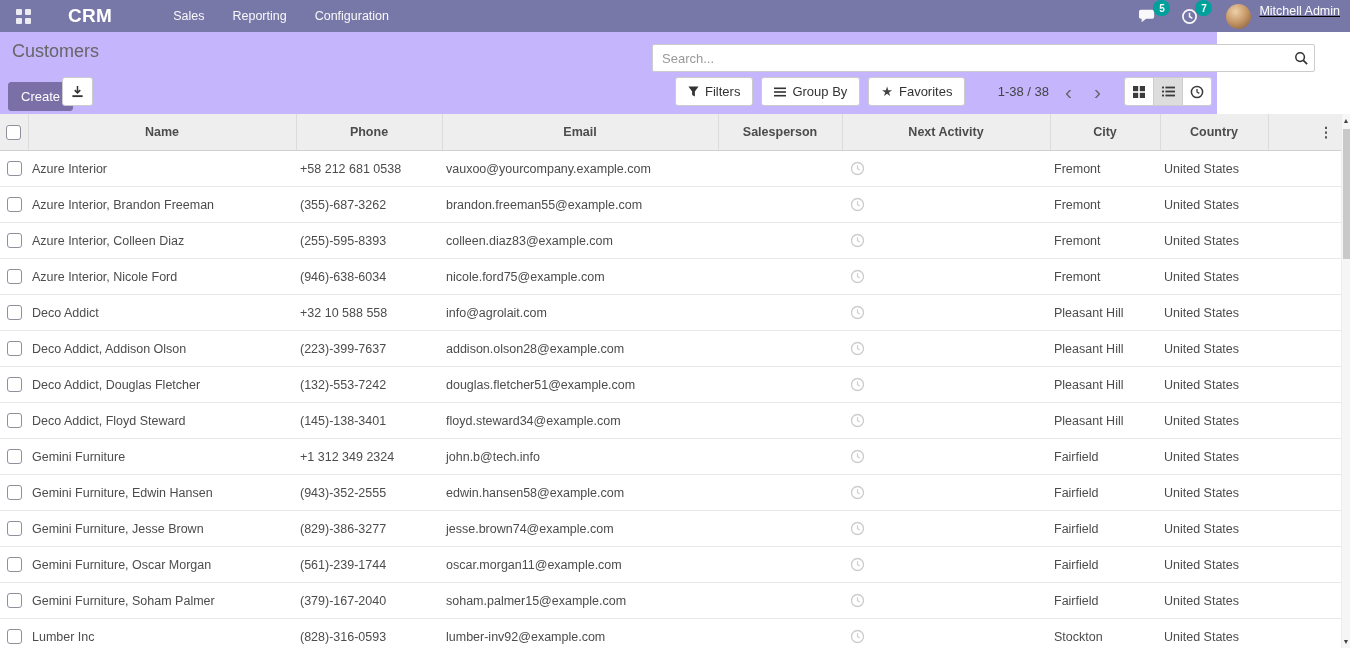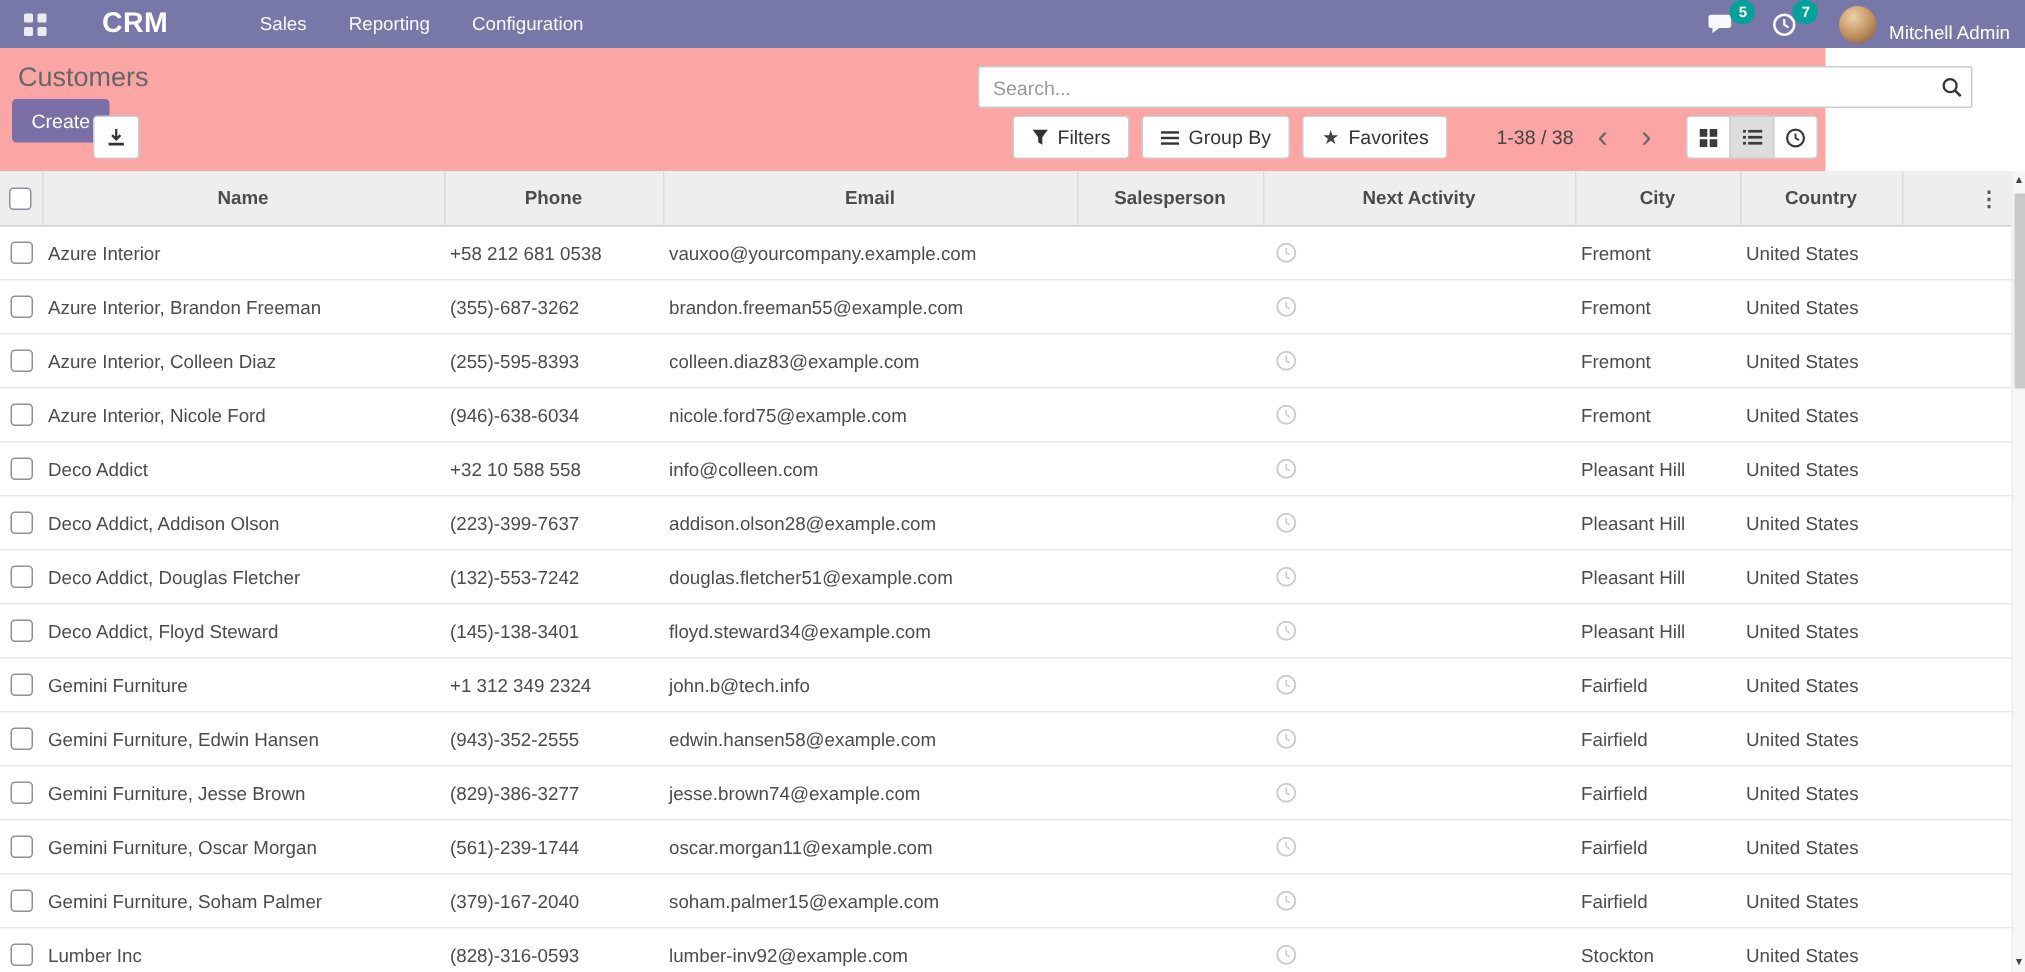--- a/index.html
+++ b/index.html
@@ -13,40 +13,40 @@
   .apps-grid { width:15px; height:15px; display:grid; grid-template-columns:6px 6px; grid-template-rows:6px 6px; gap:3px; }
   .apps-grid i { background:#fff; opacity:.85; border-radius:1px; }
   .brand { color:#fff; font-size:19px; font-weight:bold; margin-left:32px; letter-spacing:.3px; }
   .nav-menus { display:flex; margin-left:52px; gap:10px; }
   .nav-menu-item { color:rgba(255,255,255,.95); font-size:12.5px; padding:9px 9px; cursor:pointer; }
   .nav-right { margin-left:auto; display:flex; align-items:center; gap:20px; }
   .nav-icon-btn { position:relative; width:22px; height:22px; display:flex; align-items:center; justify-content:center; cursor:pointer; }
   .badge { position:absolute; top:-5px; right:-12px; min-width:17px; height:16px; padding:0 4px;
     background:#00a09d; color:#fff; font-size:10px; font-weight:bold; border-radius:9px;
     display:flex; align-items:center; justify-content:center; }
-  .user-block { display:flex; align-items:flex-end; gap:8px; margin-left:6px; cursor:pointer; }
+  .user-block { display:flex; align-items:flex-start; gap:8px; margin-left:6px; cursor:pointer;text-decoration:underline; }
   .avatar { width:25px; height:25px; border-radius:50%;
     background:radial-gradient(circle at 38% 30%, #ecd0a9 0%, #c99a6a 45%, #7e5534 100%); }
   .user-name { color:#fff; font-size:12.5px; }
 
   
-  .control-panel { position:absolute; top:32px; left:0; width:1217px; height:82px; background:#fca5a5; }
+  .control-panel { position:absolute; top:32px; left:0; width:1217px; height:82px; background:#c4b5fd; }
   .breadcrumb { position:absolute; left:12px; top:9px; font-size:18px; color:#666; }
   .search-box { position:absolute; left:652px; top:12px; width:663px; height:28px;
     border:1px solid #ccc; border-radius:2px; background:#fff; display:flex; align-items:center; }
   .search-input { flex:1; border:none; outline:none; font-size:13px; color:#444; padding:0 9px;
     font-family:"Liberation Sans", sans-serif; }
   .search-input::placeholder { color:#999; }
   .search-icon { width:26px; display:flex; align-items:center; justify-content:center; cursor:pointer; }
 
   .btn { display:inline-flex; align-items:center; justify-content:center; gap:6px; height:29px;
     padding:0 12px; background:#fff; border:1px solid #ccc; border-radius:3px;
     font-size:13px; color:#333; cursor:pointer; }
   .btn-primary { background:#7a6fa6; border-color:#7a6fa6; color:#fff; }
-  .create-btn { position:absolute; left:8px; top:34px; }
+  .create-btn { position:absolute; left:8px; top:50px; }
   .export-btn { position:absolute; left:62px; top:45px; width:31px; padding:0; }
   .filter-bar { position:absolute; left:675px; top:45px; display:flex; gap:8px; }
 
   .pager { position:absolute; top:45px; right:110px; height:29px; display:flex; align-items:center; gap:10px; }
   .pager-text { font-size:13px; color:#444; }
   .pager-chevron { font-size:21px; color:#666; line-height:1; padding:0 6px; cursor:pointer; }
 
   .view-switcher { position:absolute; top:45px; right:5px; display:flex; }
   .vs-btn { width:30px; height:29px; background:#fff; border:1px solid #ccc; display:flex;
     align-items:center; justify-content:center; cursor:pointer; margin-left:-1px; }
@@ -273,21 +273,21 @@
               <path d="M8 4.6 v3.4 l2.4 1.5" fill="none" stroke="#cccccc" stroke-width="1.2"></path>
             </svg></td>
           <td>Fremont</td>
           <td>United States</td>
           <td></td>
         </tr>
         <tr>
           <td class="cell-check"><span class="cb"></span></td>
           <td>Deco Addict</td>
           <td>+32 10 588 558</td>
-          <td>info@colleen.com</td>
+          <td>info@agrolait.com</td>
           <td></td>
           <td><svg class="clock-cell-icon" width="15" height="15" viewBox="0 0 16 16">
               <circle cx="8" cy="8" r="6.4" fill="none" stroke="#cccccc" stroke-width="1.4"></circle>
               <path d="M8 4.6 v3.4 l2.4 1.5" fill="none" stroke="#cccccc" stroke-width="1.2"></path>
             </svg></td>
           <td>Pleasant Hill</td>
           <td>United States</td>
           <td></td>
         </tr>
         <tr>

